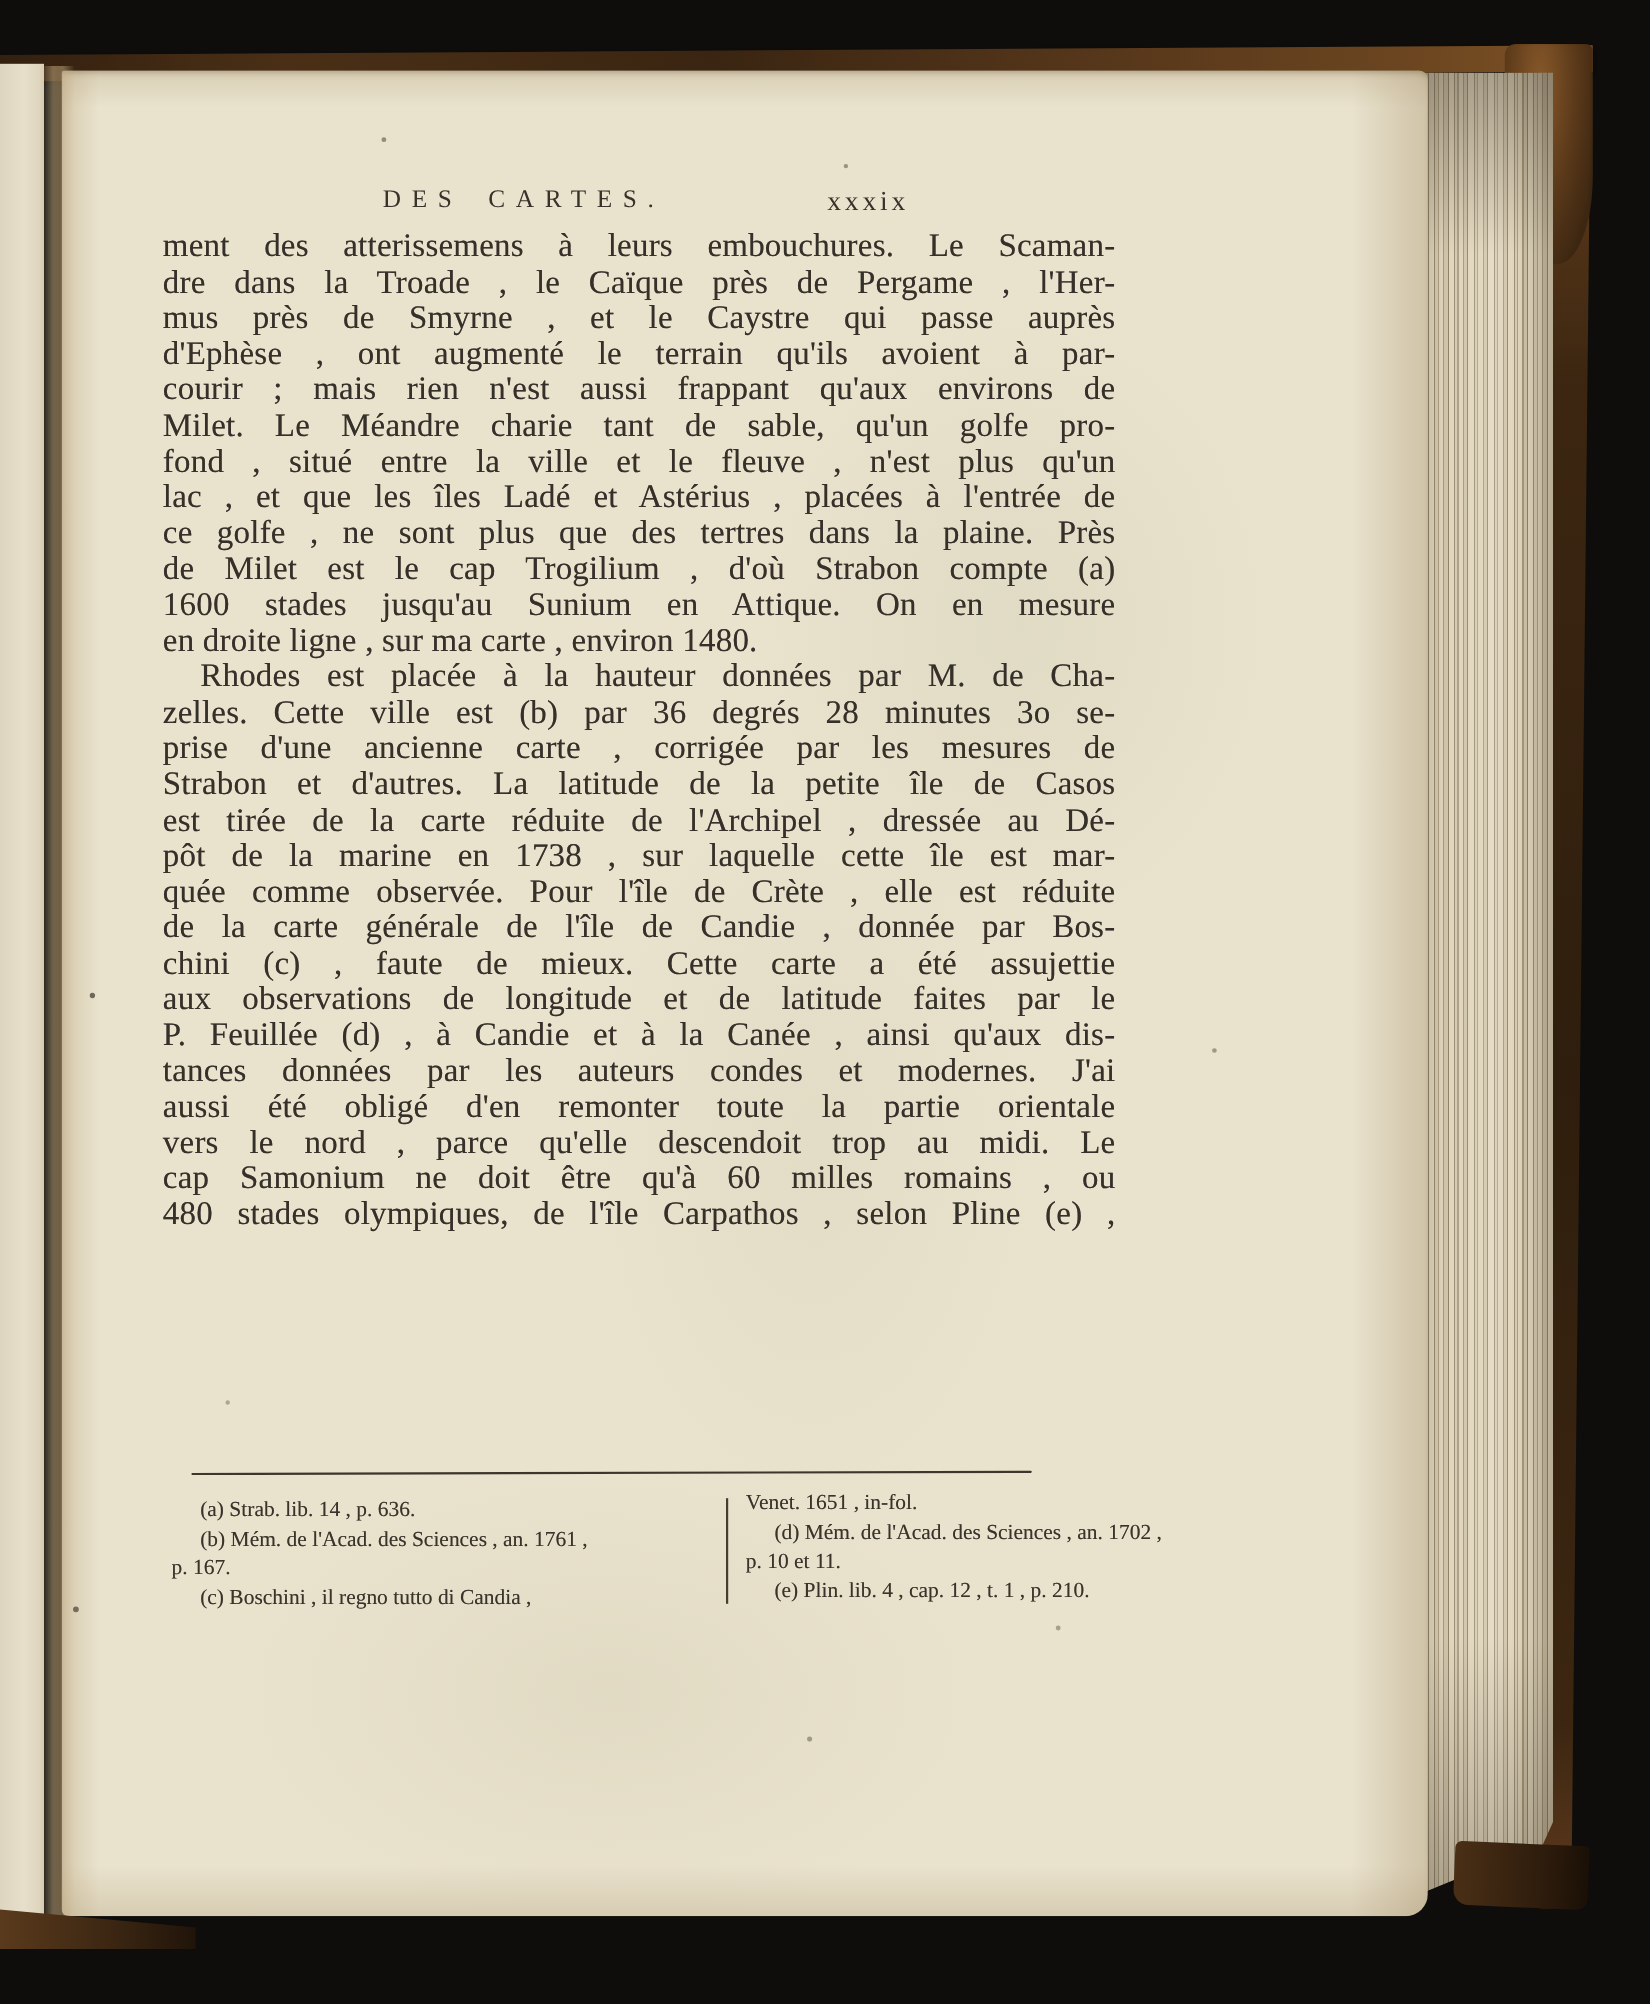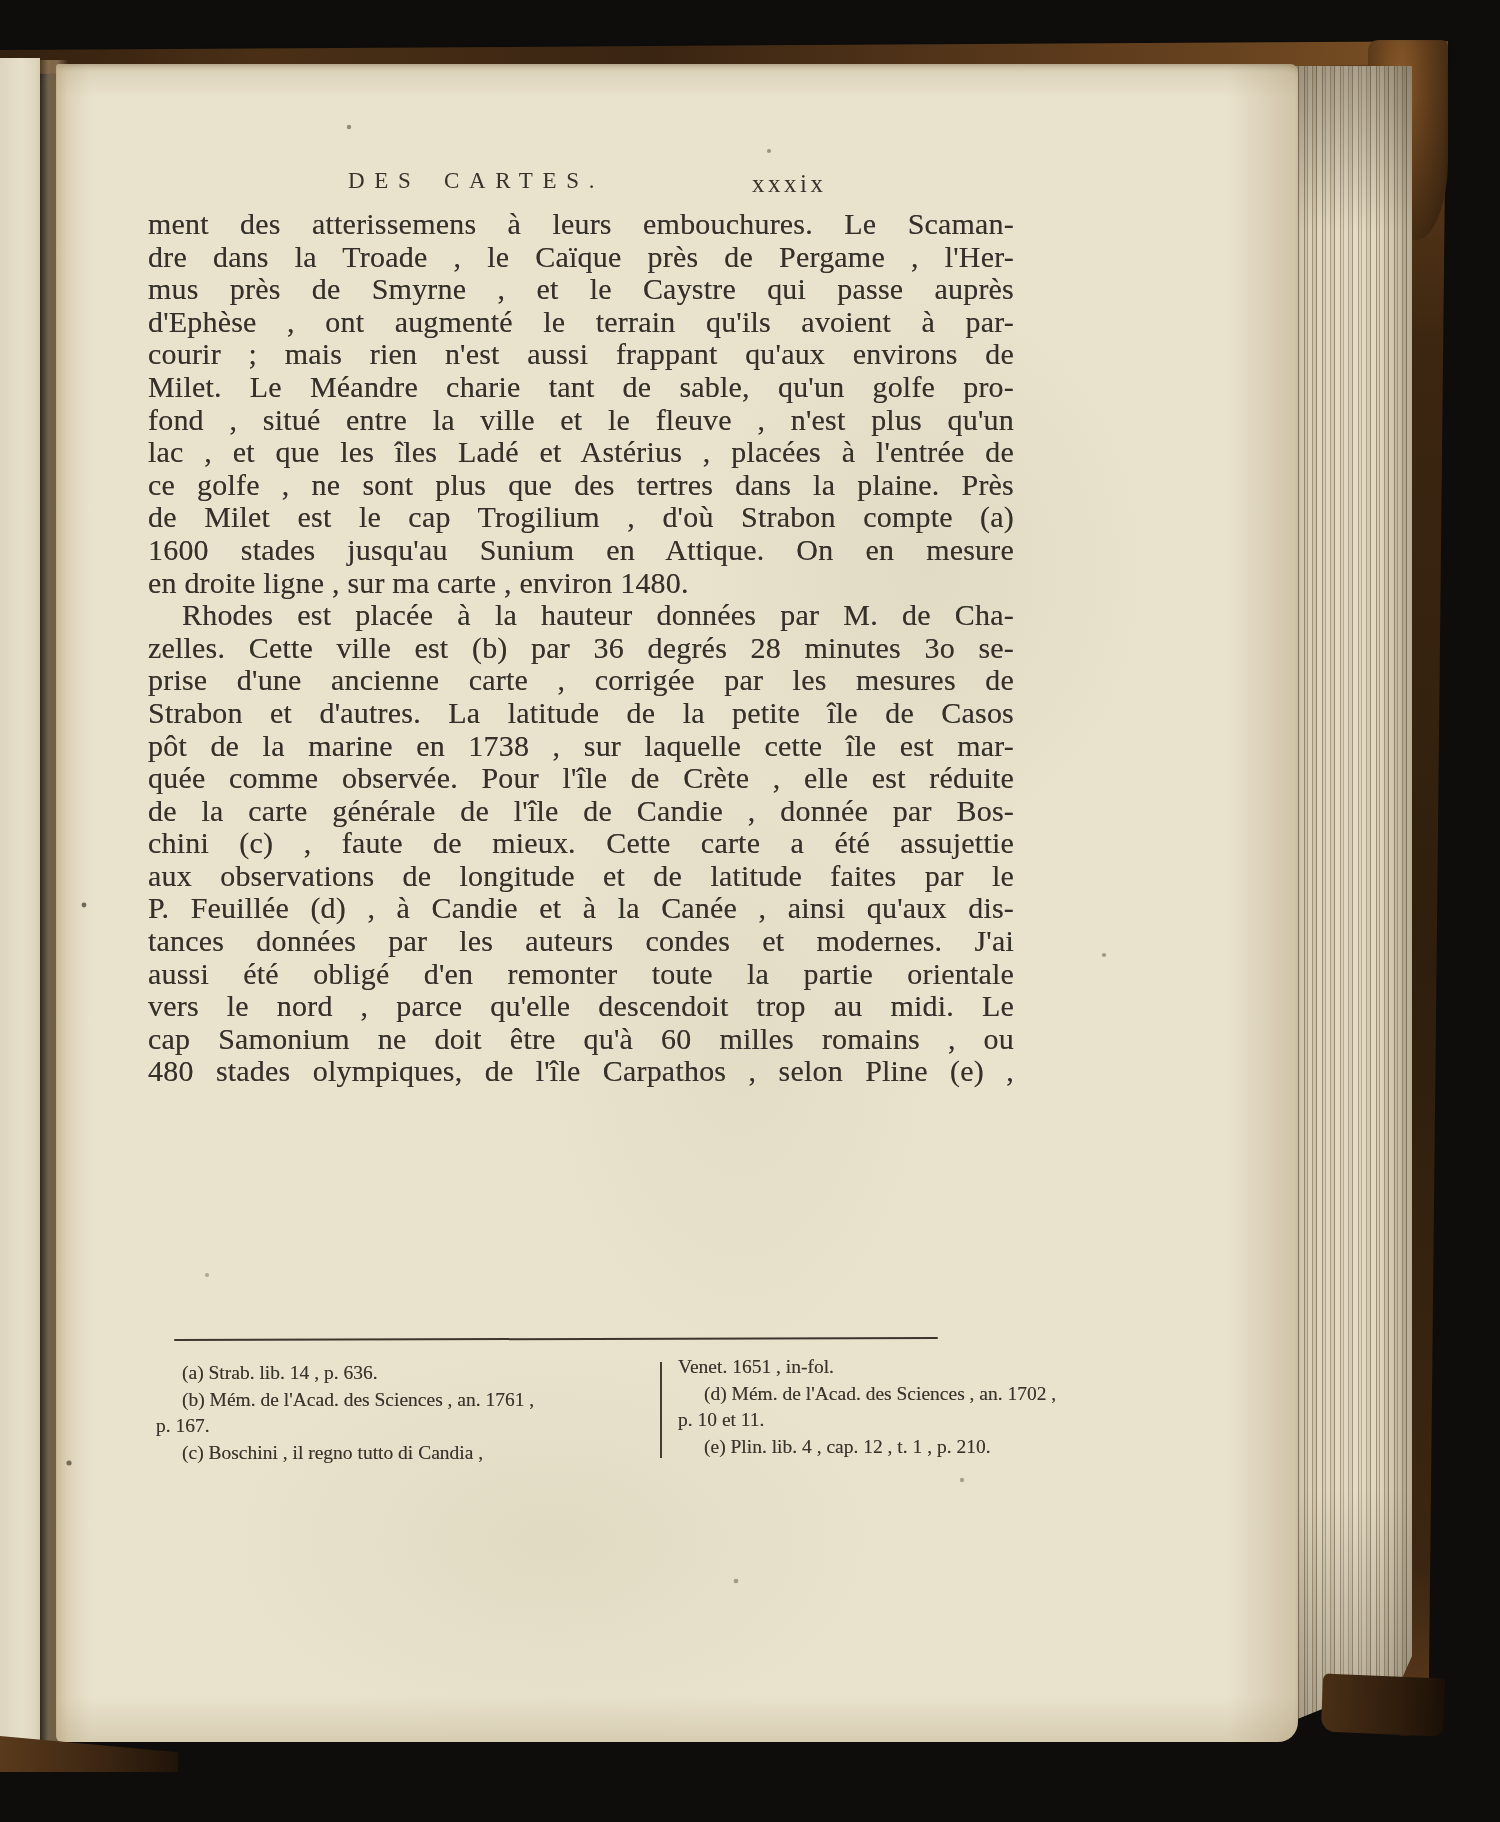--- a/index.html
+++ b/index.html
@@ -116,20 +116,21 @@
         <div class="bline">fond , situé entre la ville et le fleuve , n'est plus qu'un</div>
         <div class="bline">lac , et que les îles Ladé et Astérius , placées à l'entrée de</div>
         <div class="bline">ce golfe , ne sont plus que des tertres dans la plaine. Près</div>
         <div class="bline">de Milet est le cap Trogilium , d'où Strabon compte (a)</div>
         <div class="bline">1600 stades jusqu'au Sunium en Attique. On en mesure</div>
         <div class="bline flush">en droite ligne , sur ma carte , environ 1480.</div>
         <div class="bline indent">Rhodes est placée à la hauteur données par M. de Cha-</div>
         <div class="bline">zelles. Cette ville est (b) par 36 degrés 28 minutes 3o se-</div>
         <div class="bline">prise d'une ancienne carte , corrigée par les mesures de</div>
         <div class="bline">Strabon et d'autres. La latitude de la petite île de Casos</div>
+        <div class="bline">est tirée de la carte réduite de l'Archipel , dressée au Dé-</div>
         <div class="bline">pôt de la marine en 1738 , sur laquelle cette île est mar-</div>
         <div class="bline">quée comme observée. Pour l'île de Crète , elle est réduite</div>
         <div class="bline">de la carte générale de l'île de Candie , donnée par Bos-</div>
         <div class="bline">chini (c) , faute de mieux. Cette carte a été assujettie</div>
         <div class="bline">aux observations de longitude et de latitude faites par le</div>
         <div class="bline">P. Feuillée (d) , à Candie et à la Canée , ainsi qu'aux dis-</div>
         <div class="bline">tances données par les auteurs condes et modernes. J'ai</div>
         <div class="bline">aussi été obligé d'en remonter toute la partie orientale</div>
         <div class="bline">vers le nord , parce qu'elle descendoit trop au midi. Le</div>
         <div class="bline">cap Samonium ne doit être qu'à 60 milles romains , ou</div>

